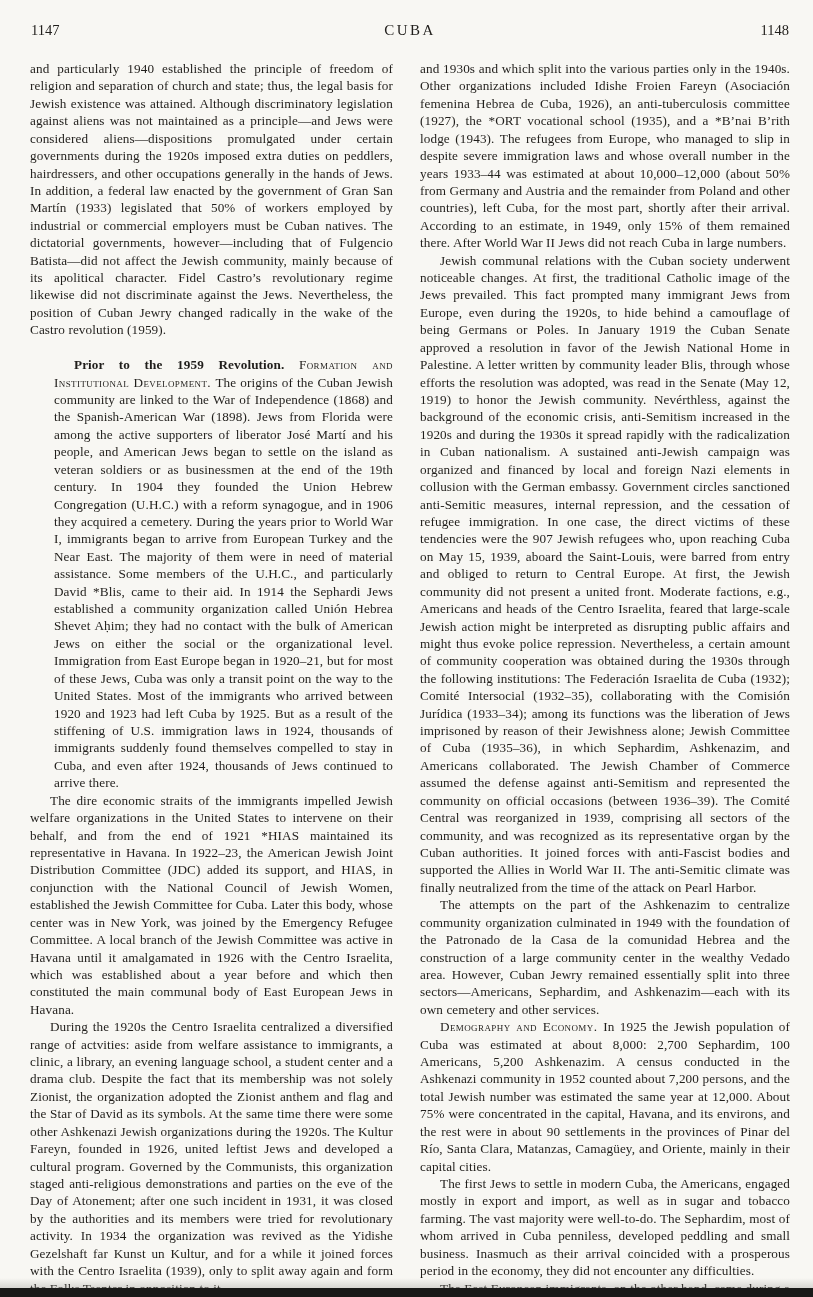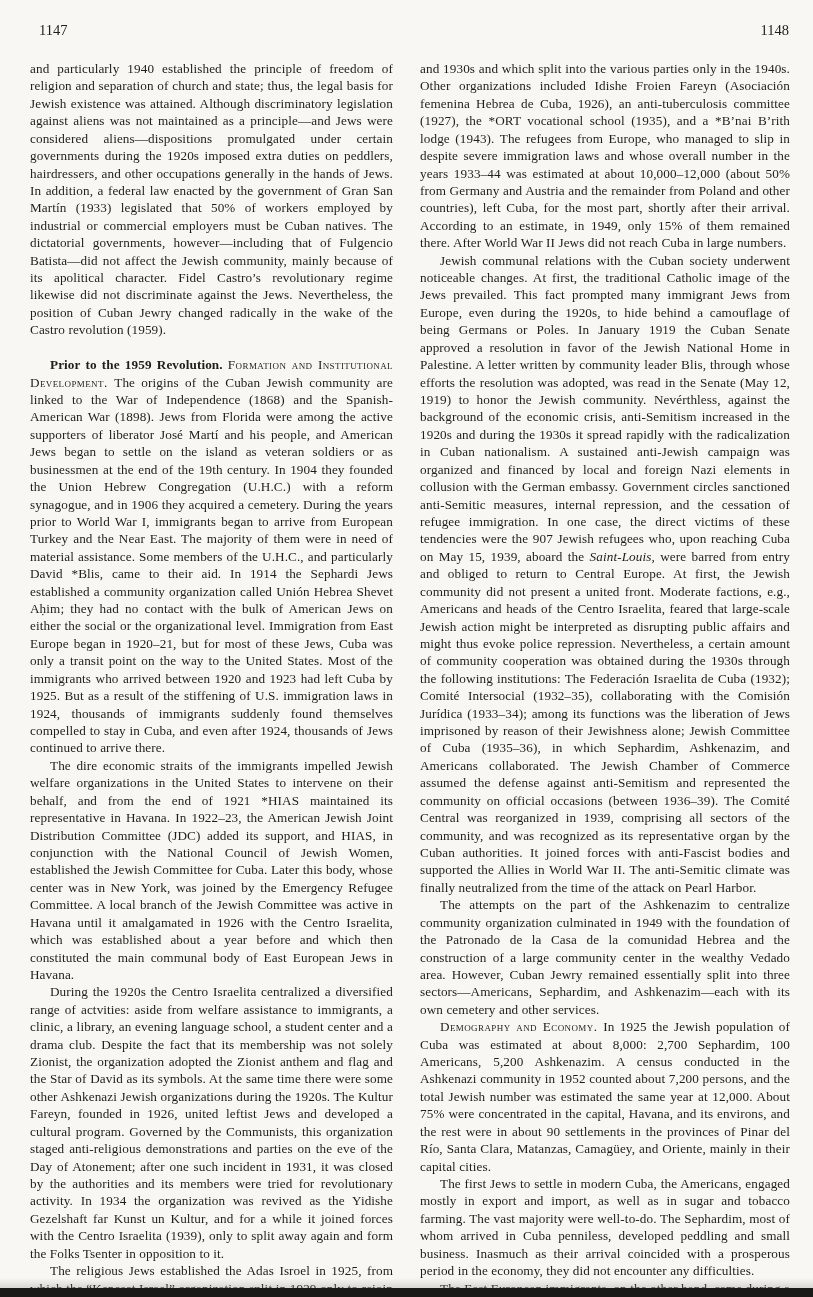--- a/index.html
+++ b/index.html
@@ -10,21 +10,21 @@
     color: #201e1b;
     position: relative;
     overflow: hidden;
   }
   .page-header {
     position: absolute;
     top: 22px; left: 31px; right: 24px;
     height: 20px;
     font-size: 14.5px;
   }
-  .page-num-left { position: absolute; left: 8px; top: 0; }
+  .page-num-left { position: absolute; left: 0; top: 0; }
   .page-title {
     position: absolute; left: 0; right: 0; top: 0;
     text-align: center;
     letter-spacing: 2.5px;
     font-size: 15px;
   }
   .page-num-right { position: absolute; right: 0; top: 0; font-family: Liberation Serif, serif; }
   .columns {
     position: absolute;
     top: 60px; left: 30px;
@@ -34,38 +34,39 @@
   .col {
     font-size: 13.2px;
     line-height: 17.42px;
     text-align: justify;
     letter-spacing: 0.1px;
   }
   .col-left  { width: 363px; }
   .col-right { width: 370px; }
   .para { margin: 0; }
   .para.indent { text-indent: 20px; }
-  .para.space-before { margin-top: 17.42px; }
+  .para.space-before { margin-top: 17.42px; margin-left: 24px; }
   .b  { font-weight: bold; }
   .sc { font-variant: small-caps; letter-spacing: 0.4px; }
-  .i  { font-style: italic; }
+  .i  { }
   .scan-smudge {
     position: absolute; left: 0; right: 0; bottom: 9px; height: 10px;
     background: linear-gradient(to bottom, rgba(130,128,124,0) 0%, rgba(130,128,124,0.28) 100%);
   }
   .scan-bar {
     position: absolute; left: 0; right: 0; bottom: 0; height: 9px;
     background: #191918;
   }
 </style>
 </head>
 <body>
 
 <div class="page-header">
   <span class="page-num-left">1147</span>
+  <span class="page-title">CUBA</span>
   <span class="page-num-right">1148</span>
 </div>
 
 <div class="columns">
   <div class="col col-left">
       <p class="para"><span>and particularly 1940 established the principle of freedom of religion and separation of church and state; thus, the legal basis for Jewish existence was attained. Although discriminatory legislation against aliens was not maintained as a principle—and Jews were considered aliens—dispositions promulgated under certain governments during the 1920s imposed extra duties on peddlers, hairdressers, and other occupations generally in the hands of Jews. In addition, a federal law enacted by the government of Gran San Martín (1933) legislated that 50% of workers employed by industrial or commercial employers must be Cuban natives. The dictatorial governments, however—including that of Fulgencio Batista—did not affect the Jewish community, mainly because of its apolitical character. Fidel Castro’s revolutionary regime likewise did not discriminate against the Jews. Nevertheless, the position of Cuban Jewry changed radically in the wake of the Castro revolution (1959).</span></p>
       <p class="para indent space-before"><span class="b">Prior to the 1959 Revolution. </span><span class="sc">Formation and Institutional Development. </span><span>The origins of the Cuban Jewish community are linked to the War of Independence (1868) and the Spanish-American War (1898). Jews from Florida were among the active supporters of liberator José Martí and his people, and American Jews began to settle on the island as veteran soldiers or as businessmen at the end of the 19th century. In 1904 they founded the Union Hebrew Congregation (U.H.C.) with a reform synagogue, and in 1906 they acquired a cemetery. During the years prior to World War I, immigrants began to arrive from European Turkey and the Near East. The majority of them were in need of material assistance. Some members of the U.H.C., and particularly David *Blis, came to their aid. In 1914 the Sephardi Jews established a community organization called Unión Hebrea Shevet Aḥim; they had no contact with the bulk of American Jews on either the social or the organizational level. Immigration from East Europe began in 1920–21, but for most of these Jews, Cuba was only a transit point on the way to the United States. Most of the immigrants who arrived between 1920 and 1923 had left Cuba by 1925. But as a result of the stiffening of U.S. immigration laws in 1924, thousands of immigrants suddenly found themselves compelled to stay in Cuba, and even after 1924, thousands of Jews continued to arrive there.</span></p>
       <p class="para indent"><span>The dire economic straits of the immigrants impelled Jewish welfare organizations in the United States to intervene on their behalf, and from the end of 1921 *HIAS maintained its representative in Havana. In 1922–23, the American Jewish Joint Distribution Committee (JDC) added its support, and HIAS, in conjunction with the National Council of Jewish Women, established the Jewish Committee for Cuba. Later this body, whose center was in New York, was joined by the Emergency Refugee Committee. A local branch of the Jewish Committee was active in Havana until it amalgamated in 1926 with the Centro Israelita, which was established about a year before and which then constituted the main communal body of East European Jews in Havana.</span></p>
       <p class="para indent"><span>During the 1920s the Centro Israelita centralized a diversified range of actvities: aside from welfare assistance to immigrants, a clinic, a library, an evening language school, a student center and a drama club. Despite the fact that its membership was not solely Zionist, the organization adopted the Zionist anthem and flag and the Star of David as its symbols. At the same time there were some other Ashkenazi Jewish organizations during the 1920s. The Kultur Fareyn, founded in 1926, united leftist Jews and developed a cultural program. Governed by the Communists, this organization staged anti-religious demonstrations and parties on the eve of the Day of Atonement; after one such incident in 1931, it was closed by the authorities and its members were tried for revolutionary activity. In 1934 the organization was revived as the Yidishe Gezelshaft far Kunst un Kultur, and for a while it joined forces with the Centro Israelita (1939), only to split away again and form the Folks Tsenter in opposition to it.</span></p>
       <p class="para indent"><span>The religious Jews established the Adas Isroel in 1925, from which the “Keneset Israel” organization split in 1929 only to rejoin it many years later as the Kehillah Ashkenazit Aḥdut Israel. From 1929 the Zionists maintained the Asociación Sionista and later the Unión Sionista de Cuba, which was an important force in the 1920s</span></p>

